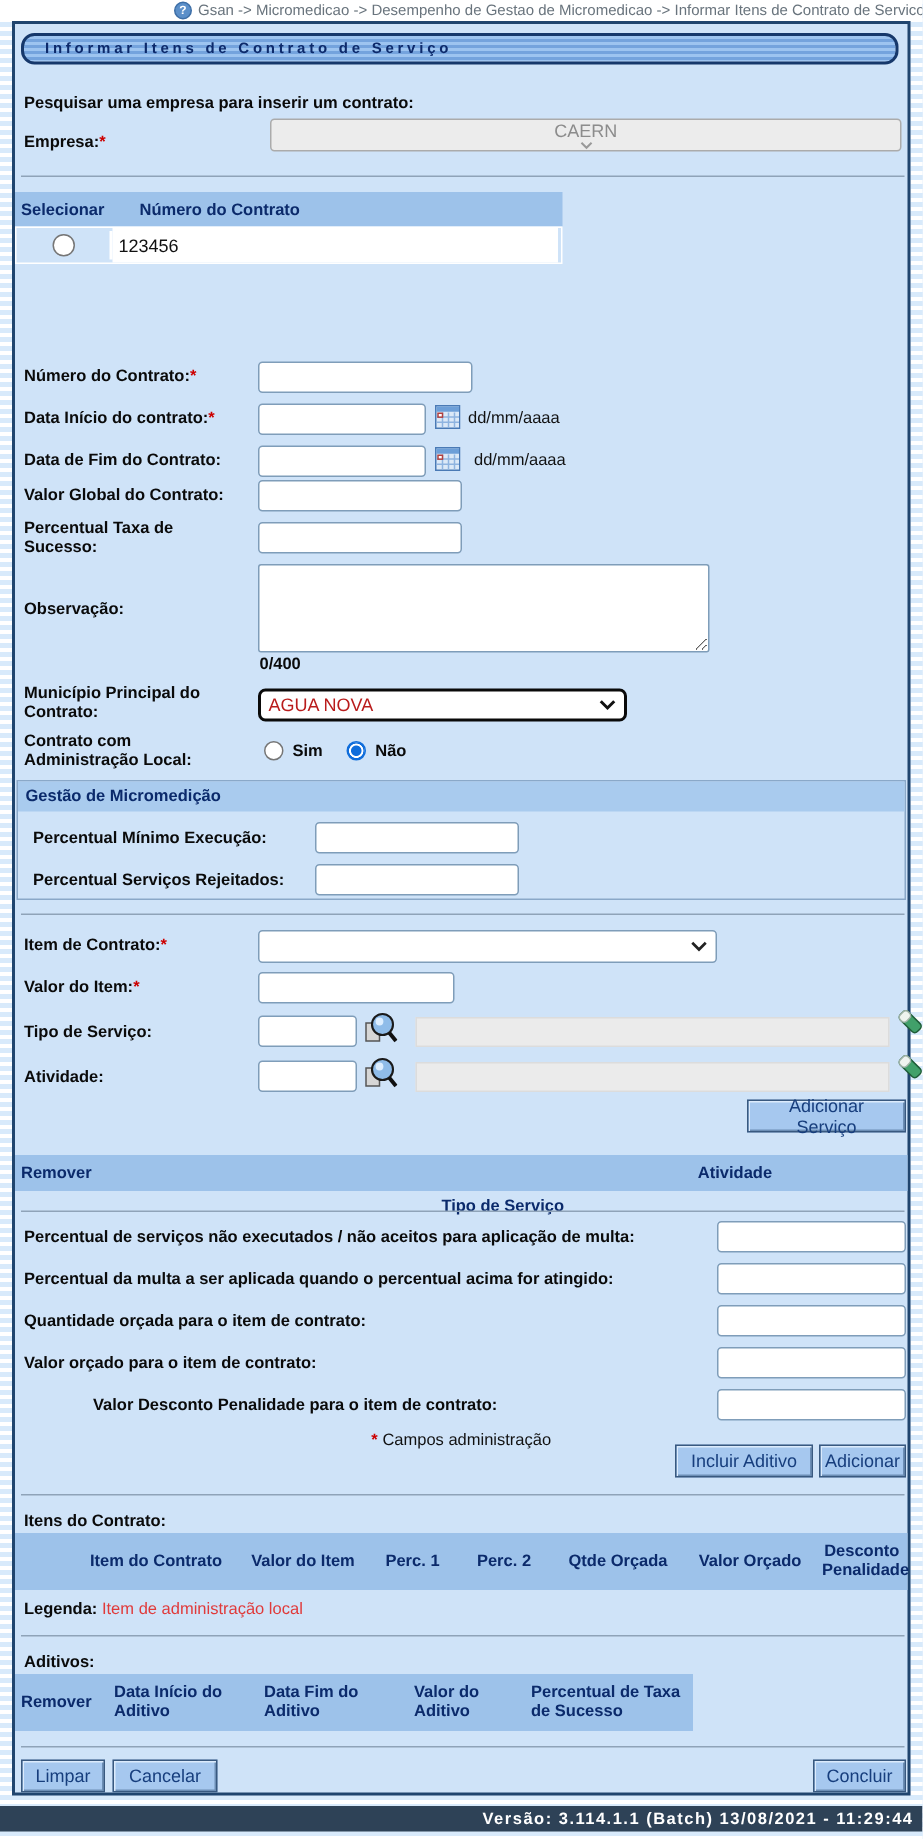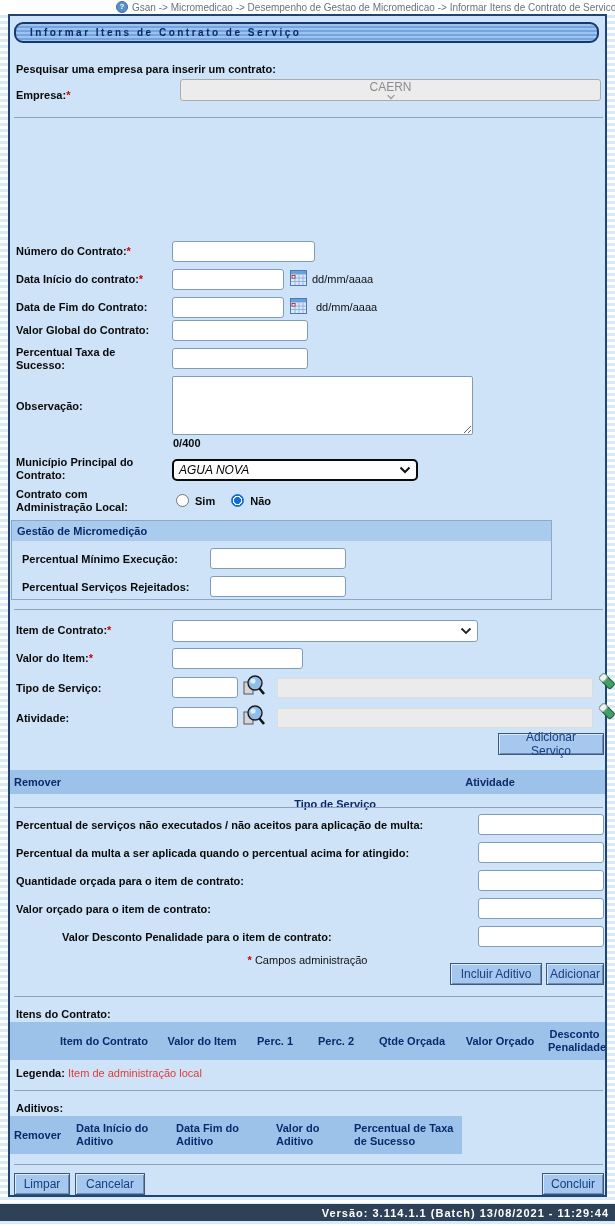--- a/index.html
+++ b/index.html
@@ -37,21 +37,21 @@
   }
   textarea.txt{
     box-sizing:border-box;border:1px solid #7f9db9;border-radius:2px;background:#fff;
     font-family:"Liberation Sans",sans-serif;font-size:12px;resize:both;
   }
   .sel{
     box-sizing:border-box;height:22px;background:#fff;border:1px solid #7f9db9;border-radius:3px;
     display:flex;align-items:center;justify-content:space-between;padding:0 5px;font-size:12px;color:#222;
   }
   .sel.disabled{background:#ececec;border-color:#ababab;color:#8c8c8c;flex-direction:column;}
-  .sel.strong{border:2px solid #0a0a0a;border-radius:5px;color:#000000;font-style:italic;}
+  .sel.strong{border:2px solid #0a0a0a;border-radius:5px;color:#b91c1c;}
   .ro-field{box-sizing:border-box;height:20px;background:#ebebeb;border:1px solid #dcdcdc;}
   .btn{
     box-sizing:border-box;height:22px;background:#a6c8ef;border:1px solid #39597f;
     box-shadow:inset 1px 1px 0 #dcebfc, inset -1px -1px 0 #6c8eb5;
     color:#173e7d;font-size:12px;font-family:"Liberation Sans",sans-serif;
     display:inline-flex;align-items:center;justify-content:center;padding:0 8px;cursor:pointer;
   }
   .thead{background:#9dc2ea;color:#0b2a6b;font-size:11px;font-weight:bold;}
   .abs{position:absolute;}
   .row{display:flex;align-items:center;}
@@ -86,20 +86,32 @@
   </div>
   <div class="abs sel disabled" style="left:170px;top:63px;width:421px;">
     <span>CAERN</span>
     <svg width="12" height="8" viewBox="0 0 12 8">
       <path d="M1.5 1.5 L6 6 L10.5 1.5" stroke="#9a9a9a" stroke-width="1.8" fill="none"></path>
     </svg>
   </div>
 
   <div class="divider" style="top:101px;"></div>
 
+  <div class="abs" style="left:0;top:112px;width:365px;">
+    <div class="row thead" style="height:23px;">
+      <div class="cell" style="width:65px;">Selecionar</div>
+      <div class="cell" style="width:300px;padding-left:18px;">Número do Contrato</div>
+    </div>
+    <div class="row" style="height:25px;background:#cfe3f8;border:1px solid #ffffff;box-sizing:border-box;">
+      <div class="cell" style="width:64px;display:flex;justify-content:center;border-right:2px solid #ffffff;">
+        <span class="radio" style="width:15px;height:15px;"></span>
+      </div>
+      <div class="cell" style="width:297px;background:#ffffff;height:100%;display:flex;align-items:center;font-size:12px;color:#111;">123456</div>
+    </div>
+  </div>
 
   <div class="abs lbl" style="left:6px;top:229px;">
     <span>Número do Contrato:</span><span class="req">*</span>
   </div>
   <input class="abs txt" style="left: 162px; top: 225px; width: 143px;">
 
   <div class="abs lbl" style="left:6px;top:257px;">
     <span>Data Início do contrato:</span><span class="req">*</span>
   </div>
   <input class="abs txt" style="left: 162px; top: 253px; width: 112px;">
@@ -144,21 +156,21 @@
   </div>
 
   <div class="abs lbl" style="left:6px;top:472px;width:150px;line-height:13px;">Contrato com Administração Local:</div>
   <div class="abs row" style="left:166px;top:478px;gap:6px;">
     <span class="radio"></span>
     <span class="lbl">Sim</span>
     <span class="radio checked" style="margin-left:10px;"></span>
     <span class="lbl">Não</span>
   </div>
 
-  <div class="abs" style="left:1px;top:504px;width:541px;height:80px;border:1px solid #8aa8c8;box-sizing:border-box;">
+  <div class="abs" style="left:1px;top:504px;width:593px;height:80px;border:1px solid #8aa8c8;box-sizing:border-box;">
     <div class="thead" style="height:20px;display:flex;align-items:center;padding-left:5px;background:#a9cbee;">Gestão de Micromedição</div>
     <div class="row" style="margin:7px 0 0 10px;">
       <div class="lbl" style="width:188px;">Percentual Mínimo Execução:</div>
       <input class="txt" style="width: 136px;">
     </div>
     <div class="row" style="margin:7px 0 0 10px;">
       <div class="lbl" style="width:188px;">Percentual Serviços Rejeitados:</div>
       <input class="txt" style="width: 136px;">
     </div>
   </div>

